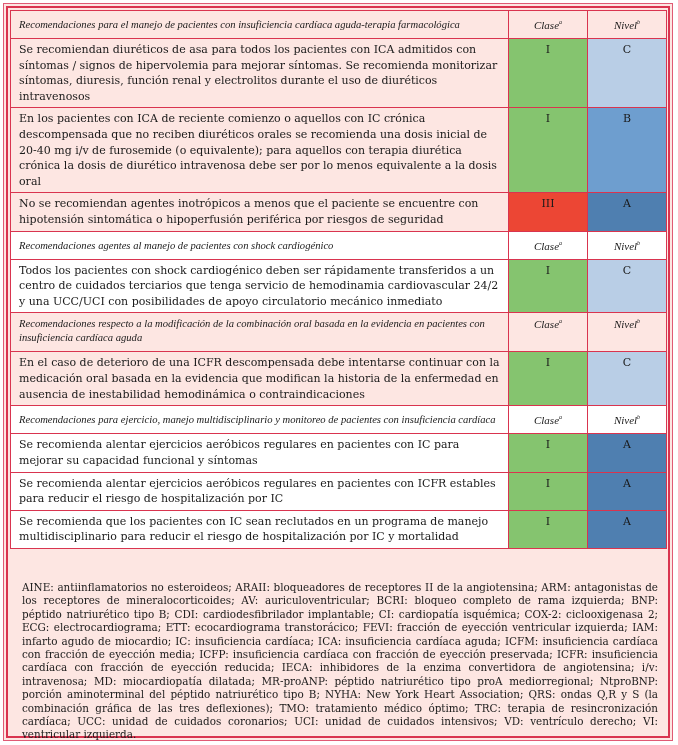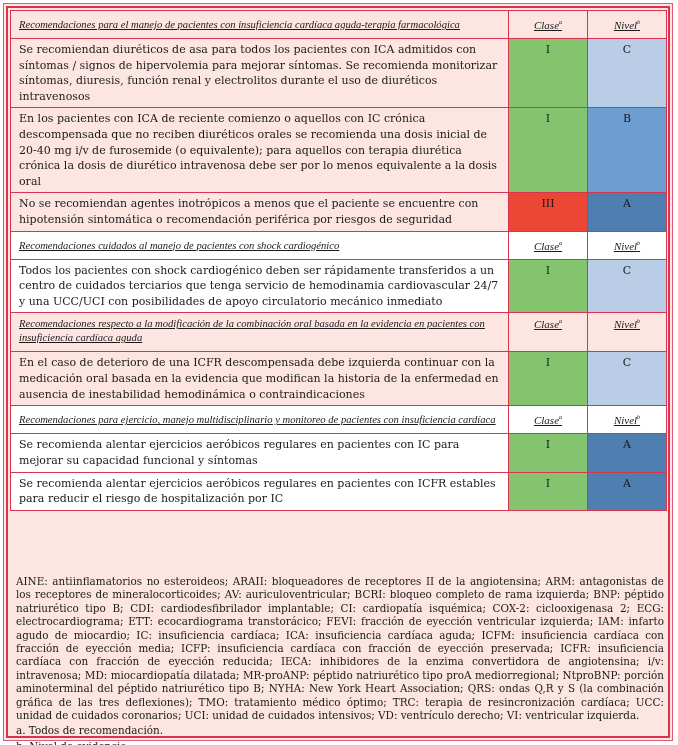--- a/index.html
+++ b/index.html
@@ -10,34 +10,34 @@
   .inner { position: absolute; left: 2px; top: 2px; right: 2px; bottom: 2px;
            border: 2px solid #d9344f; box-sizing: border-box; }
   table.rec { position: absolute; left: 6px; top: 6px; width: 656px; border-collapse: collapse;
               table-layout: fixed; }
   table.rec td { border: 1.5px solid #d9344f; padding: 3px 8px; vertical-align: top;
                  font-size: 11px; line-height: 15.6px; }
   col.c-text { width: 498px; }
   col.c-class { width: 79px; }
   col.c-level { width: 79px; }
   tr.sec td { height: 17px; font-family: "Liberation Serif", serif; font-style: italic;
-              font-size: 10.6px; line-height: 14px; padding-top: 4px; padding-bottom: 6px; vertical-align: bottom; text-decoration: underline; }
+              font-size: 10.6px; line-height: 14px; padding-top: 4px; padding-bottom: 6px; vertical-align: bottom; }
   tr.sec td.hdr { text-align: center; font-size: 11px; }
   tr.sec sup { font-size: 6px; vertical-align: super; line-height: 0; }
   .pink { background: #fde6e2; }
   .white { background: #ffffff; }
   td.badge { text-align: center; font-size: 12.5px; }
   .g { background: #85c46f; }
   .r { background: #ec4634; margin-left: 44px; }
   .lb { background: #b9cee6; }
   .mb { background: #6e9ecf; }
   .db { background: #4f7fb0; }
   .footer { position: absolute; left: 10px; top: 569px; width: 652px;
             font-size: 10.4px; line-height: 13.4px; text-align: justify; color: #1a1a1a; }
-  .footer p { margin: 2px; }
+  .footer p { margin: 8px; }
 </style>
 </head>
 <body>
 
 <div class="frame">
   <div class="inner"></div>
 
   <table class="rec">
     <colgroup>
         <col class="c-text">
@@ -55,62 +55,67 @@
         <td>Se recomiendan diuréticos de asa para todos los pacientes con ICA admitidos con síntomas / signos de hipervolemia para mejorar síntomas. Se recomienda monitorizar síntomas, diuresis, función renal y electrolitos durante el uso de diuréticos intravenosos</td>
         <td class="badge g">I</td>
         <td class="badge lb">C</td>
       </tr>
       <tr class="pink" style="height:70px">
         <td>En los pacientes con ICA de reciente comienzo o aquellos con IC crónica descompensada que no reciben diuréticos orales se recomienda una dosis inicial de 20-40 mg i/v de furosemide (o equivalente); para aquellos con terapia diurética crónica la dosis de diurético intravenosa debe ser por lo menos equivalente a la dosis oral</td>
         <td class="badge g">I</td>
         <td class="badge mb">B</td>
       </tr>
       <tr class="pink" style="height:35px">
-        <td>No se recomiendan agentes inotrópicos a menos que el paciente se encuentre con hipotensión sintomática o recomendación periférica por riesgos de seguridad</td>
+        <td>No se recomiendan agentes inotrópicos a menos que el paciente se encuentre con hipotensión sintomática o hipoperfusión periférica por riesgos de seguridad</td>
         <td class="badge r">III</td>
         <td class="badge db">A</td>
       </tr>
 
       <tr class="sec white">
-        <td>Recomendaciones cuidados al manejo de pacientes con shock cardiogénico</td>
+        <td>Recomendaciones agentes al manejo de pacientes con shock cardiogénico</td>
         <td class="hdr"><span>Clase</span><sup>a</sup></td>
         <td class="hdr"><span>Nivel</span><sup>b</sup></td>
       </tr>
       <tr class="white" style="height:48px">
-        <td>Todos los pacientes con shock cardiogénico deben ser rápidamente transferidos a un centro de cuidados terciarios que tenga servicio de hemodinamia cardiovascular 24/7 y una UCC/UCI con posibilidades de apoyo circulatorio mecánico inmediato</td>
+        <td>Todos los pacientes con shock cardiogénico deben ser rápidamente transferidos a un centro de cuidados terciarios que tenga servicio de hemodinamia cardiovascular 24/2 y una UCC/UCI con posibilidades de apoyo circulatorio mecánico inmediato</td>
         <td class="badge g">I</td>
         <td class="badge lb">C</td>
       </tr>
 
       <tr class="sec pink">
         <td style="vertical-align:top">Recomendaciones respecto a la modificación de la combinación oral basada en la evidencia en pacientes con insuficiencia cardíaca aguda</td>
         <td class="hdr" style="vertical-align:top"><span>Clase</span><sup>a</sup></td>
         <td class="hdr" style="vertical-align:top"><span>Nivel</span><sup>b</sup></td>
       </tr>
       <tr class="pink" style="height:54px">
-        <td>En el caso de deterioro de una ICFR descompensada debe izquierda continuar con la medicación oral basada en la evidencia que modifican la historia de la enfermedad en ausencia de inestabilidad hemodinámica o contraindicaciones</td>
+        <td>En el caso de deterioro de una ICFR descompensada debe intentarse continuar con la medicación oral basada en la evidencia que modifican la historia de la enfermedad en ausencia de inestabilidad hemodinámica o contraindicaciones</td>
         <td class="badge g">I</td>
         <td class="badge lb">C</td>
       </tr>
 
       <tr class="sec white">
         <td>Recomendaciones para ejercicio, manejo multidisciplinario y monitoreo de pacientes con insuficiencia cardíaca</td>
         <td class="hdr"><span>Clase</span><sup>a</sup></td>
         <td class="hdr"><span>Nivel</span><sup>b</sup></td>
       </tr>
       <tr class="white" style="height:34px">
         <td>Se recomienda alentar ejercicios aeróbicos regulares en pacientes con IC para mejorar su capacidad funcional y síntomas</td>
         <td class="badge g">I</td>
         <td class="badge db">A</td>
       </tr>
       <tr class="white" style="height:34px">
         <td>Se recomienda alentar ejercicios aeróbicos regulares en pacientes con ICFR estables para reducir el riesgo de hospitalización por IC</td>
         <td class="badge g">I</td>
         <td class="badge db">A</td>
       </tr>
+      <tr class="white" style="height:37px">
+        <td>Se recomienda que los pacientes con IC sean reclutados en un programa de manejo multidisciplinario para reducir el riesgo de hospitalización por IC y mortalidad</td>
+        <td class="badge g">I</td>
+        <td class="badge db">A</td>
+      </tr>
     </tbody>
   </table>
 
   <div class="footer">
     <p>AINE: antiinflamatorios no esteroideos; ARAII: bloqueadores de receptores II de la angiotensina; ARM: antagonistas de los receptores de mineralocorticoides; AV: auriculoventricular; BCRI: bloqueo completo de rama izquierda; BNP: péptido natriurético tipo B; CDI: cardiodesfibrilador implantable; CI: cardiopatía isquémica; COX-2: ciclooxigenasa 2; ECG: electrocardiograma; ETT: ecocardiograma transtorácico; FEVI: fracción de eyección ventricular izquierda; IAM: infarto agudo de miocardio; IC: insuficiencia cardíaca; ICA: insuficiencia cardíaca aguda; ICFM: insuficiencia cardíaca con fracción de eyección media; ICFP: insuficiencia cardíaca con fracción de eyección preservada; ICFR: insuficiencia cardíaca con fracción de eyección reducida; IECA: inhibidores de la enzima convertidora de angiotensina; i/v: intravenosa; MD: miocardiopatía dilatada; MR-proANP: péptido natriurético tipo proA mediorregional; NtproBNP: porción aminoterminal del péptido natriurético tipo B; NYHA: New York Heart Association; QRS: ondas Q,R y S (la combinación gráfica de las tres deflexiones); TMO: tratamiento médico óptimo; TRC: terapia de resincronización cardíaca; UCC: unidad de cuidados coronarios; UCI: unidad de cuidados intensivos; VD: ventrículo derecho; VI: ventricular izquierda.</p>
     <p>a. Todos de recomendación.</p>
     <p>b. Nivel de evidencia.</p>
 
   </div>
 </div>

